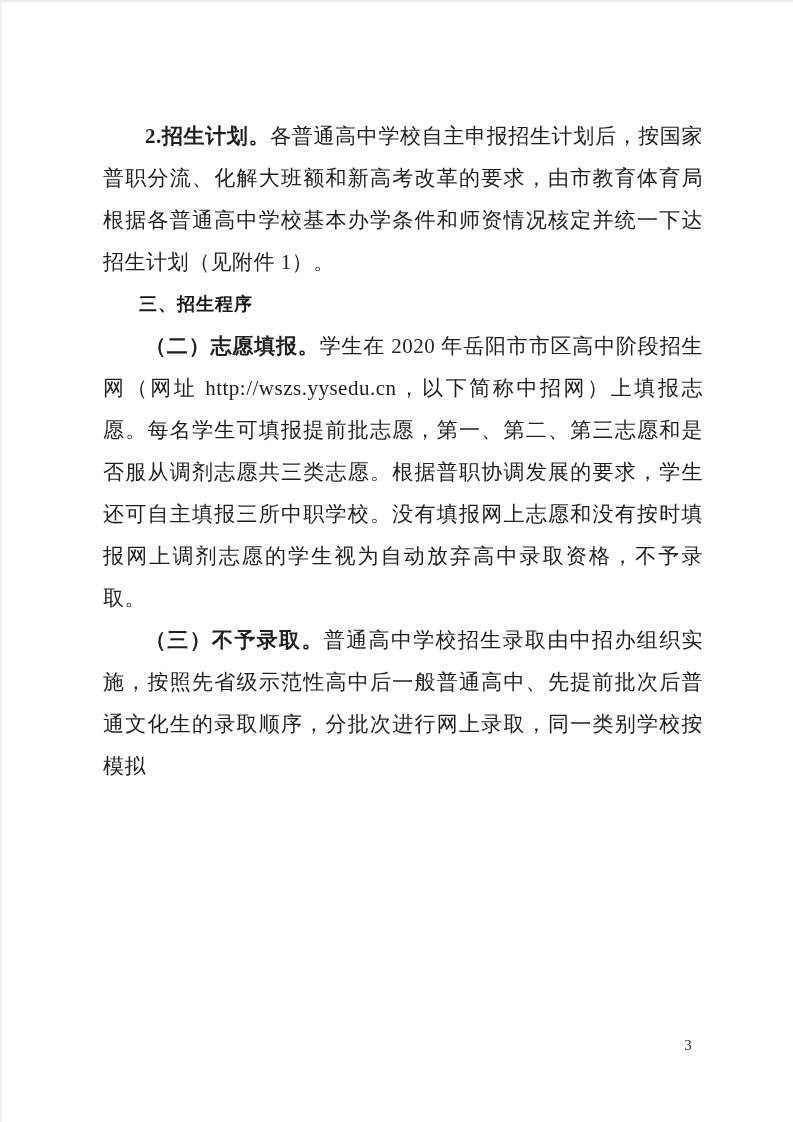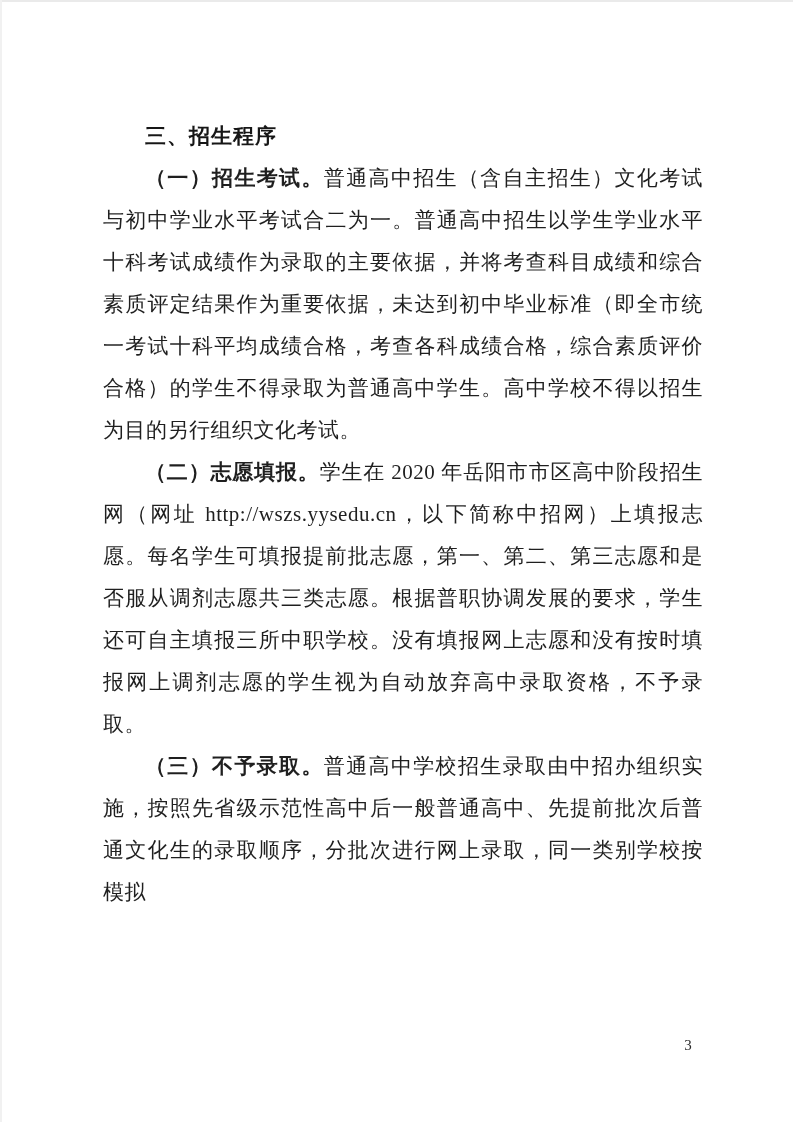--- a/index.html
+++ b/index.html
@@ -40,21 +40,21 @@
     line-height: 42px;
     letter-spacing: 0.5px;
     text-align: justify;
     text-justify: inter-ideograph;
     text-indent: 2em;
     color: #1f1f1f;
   }
   p.heading {
     margin: 0;
     padding: 0;
-    font-size: 21px;
+    font-size: 18px;
     line-height: 42px;
     letter-spacing: 1px;
     text-indent: 2em;
     font-family: "Liberation Sans", "DejaVu Sans", sans-serif;
     font-weight: bold;
     color: #161616;
   }
   .lead {
     font-weight: bold;
   }
@@ -71,24 +71,24 @@
   }
 </style>
 </head>
 <body>
 
 <div class="edge-top"></div>
 <div class="edge-left"></div>
 
 <div class="content">
 
+  <p class="para"><span class="lead">2.招生计划。</span><span>各普通高中学校自主申报招生计划后，按国家普职分流、化解大班额和新高考改革的要求，由市教育体育局根据各普通高中学校基本办学条件和师资情况核定并统一下达招生计划（见附件 1）。</span></p>
 
   <p class="heading">三、招生程序</p>
 
-  <p class="para"><span class="lead">（一）招生考试。</span><span>普通高中招生（含自主招生）文化考试与初中学业水平考试合二为一。普通高中招生以学生学业水平十科考试成绩作为录取的主要依据，并将考查科目成绩和综合素质评定结果作为重要依据，未达到初中毕业标准（即全市统一考试十科平均成绩合格，考查各科成绩合格，综合素质评价合格）的学生不得录取为普通高中学生。高中学校不得以招生为目的另行组织文化考试。</span></p>
 
   <p class="para"><span class="lead">（二）志愿填报。</span><span>学生在 2020 年岳阳市市区高中阶段招生网（网址 http://wszs.yysedu.cn，以下简称中招网）上填报志愿。每名学生可填报提前批志愿，第一、第二、第三志愿和是否服从调剂志愿共三类志愿。根据普职协调发展的要求，学生还可自主填报三所中职学校。没有填报网上志愿和没有按时填报网上调剂志愿的学生视为自动放弃高中录取资格，不予录取。</span></p>
 
   <p class="para"><span class="lead">（三）不予录取。</span><span>普通高中学校招生录取由中招办组织实施，按照先省级示范性高中后一般普通高中、先提前批次后普通文化生的录取顺序，分批次进行网上录取，同一类别学校按模拟</span></p>
 
 </div>
 
 <div class="page-number">3</div>
 
 </body></html>

